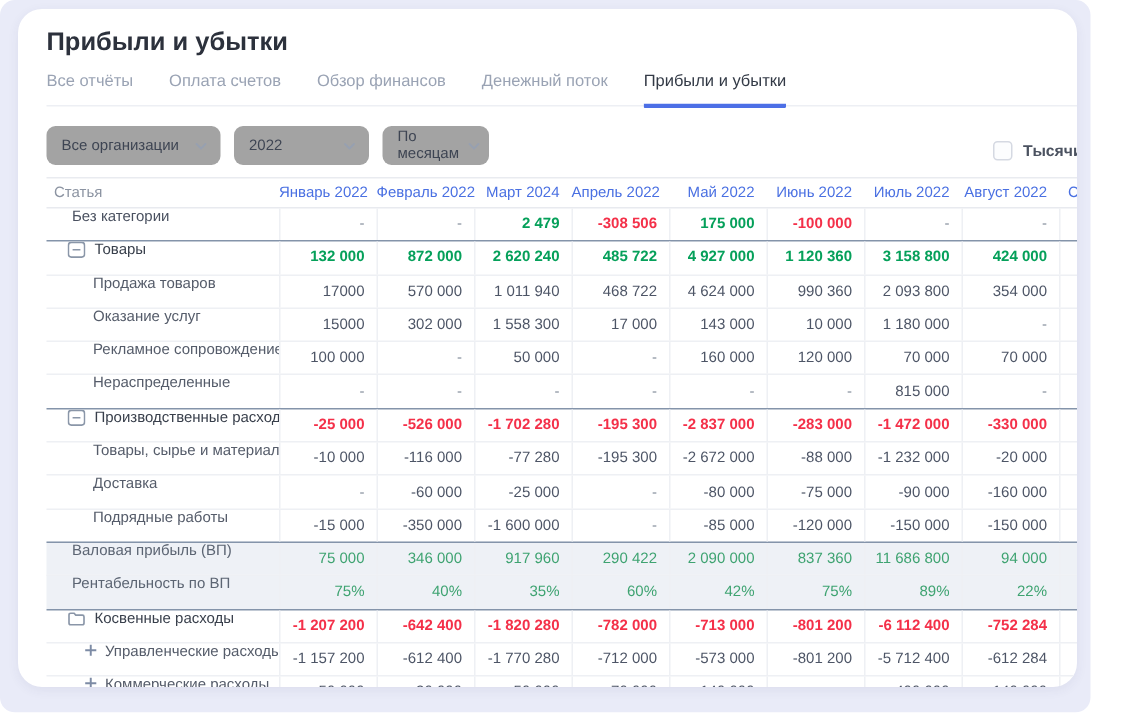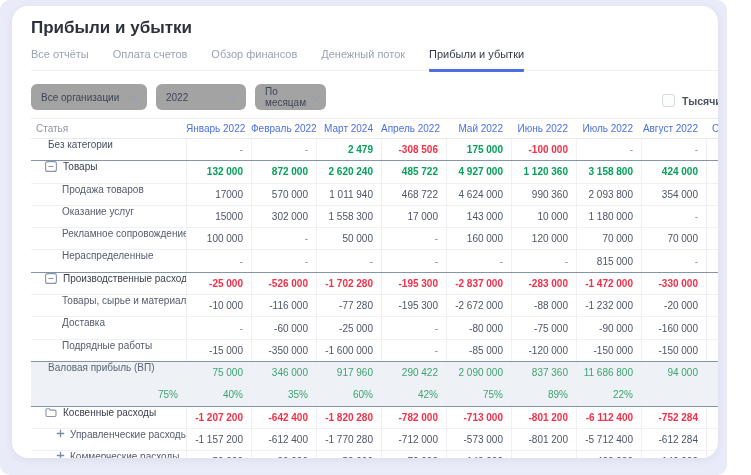--- a/index.html
+++ b/index.html
@@ -256,20 +256,23 @@
             <div class="cell v-sumgreen">346 000</div>
             <div class="cell v-sumgreen">917 960</div>
             <div class="cell v-sumgreen">290 422</div>
             <div class="cell v-sumgreen">2 090 000</div>
             <div class="cell v-sumgreen">837 360</div>
             <div class="cell v-sumgreen">11 686 800</div>
             <div class="cell v-sumgreen">94 000</div>
             <div class="cell v-sumgreen"></div>
           </div>
           <div class="t-row summary-bg">
+            <div class="cell-label lab-summary">
+              <span>Рентабельность по ВП</span>
+            </div>
             <div class="cell v-sumgreen">75%</div>
             <div class="cell v-sumgreen">40%</div>
             <div class="cell v-sumgreen">35%</div>
             <div class="cell v-sumgreen">60%</div>
             <div class="cell v-sumgreen">42%</div>
             <div class="cell v-sumgreen">75%</div>
             <div class="cell v-sumgreen">89%</div>
             <div class="cell v-sumgreen">22%</div>
             <div class="cell v-sumgreen"></div>
           </div>

